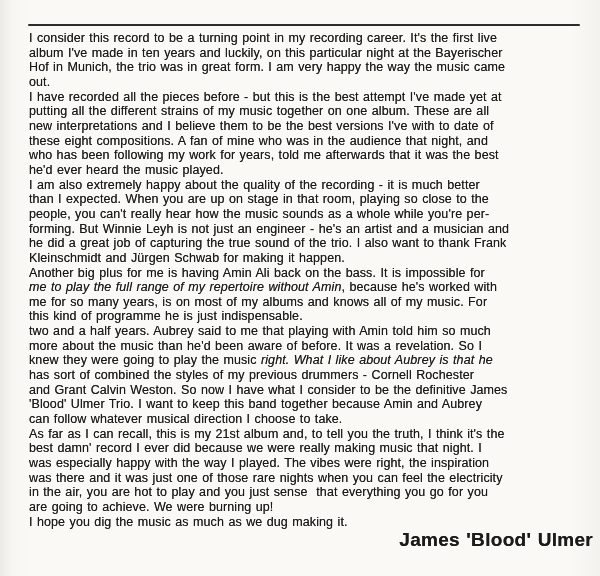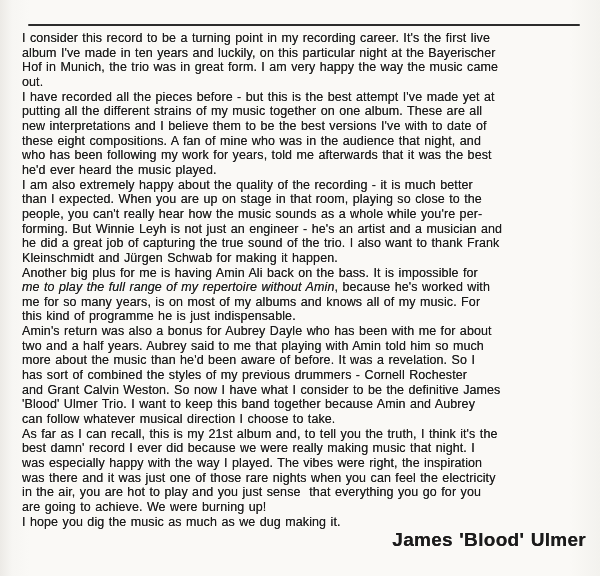--- a/index.html
+++ b/index.html
@@ -17,21 +17,21 @@
   }
   .rule {
     position: absolute;
     left: 28px; top: 24px;
     width: 552px; height: 2px;
     background: #2c2c2c;
     border-radius: 1px;
   }
   .text {
     position: absolute;
-    left: 22px; top: 31px;
+    left: 29px; top: 31px;
     width: 552px;
     font-size: 12.5px;
     line-height: 14.66px;
     letter-spacing: 0.1px;
     word-spacing: 0.8px;
     text-shadow: 0 0 0.6px rgba(30,30,30,0.75);
   }
   .para { margin: 0; }
   .line { white-space: pre; }
   .line em { }
@@ -74,23 +74,23 @@
         <div class="line"><span>he did a great job of capturing the true sound of the trio. I also want to thank Frank</span></div>
         <div class="line"><span>Kleinschmidt and Jürgen Schwab for making it happen.</span></div>
       </div>
       <div class="para">
         <div class="line"><span>Another big plus for me is having Amin Ali back on the bass. It is impossible for</span></div>
         <div class="line"><em>me to play the full range of my repertoire without Amin</em><span>, because he's worked with</span></div>
         <div class="line"><span>me for so many years, is on most of my albums and knows all of my music. For</span></div>
         <div class="line"><span>this kind of programme he is just indispensable.</span></div>
       </div>
       <div class="para">
-        <div class="line"><span>Amin's return was also a bonus for Aubrey Dayle who has been with me for about</span></div>
         <div class="line"><span>two and a half years. Aubrey said to me that playing with Amin told him so much</span></div>
         <div class="line"><span>more about the music than he'd been aware of before. It was a revelation. So I</span></div>
+        <div class="line"><span>knew they were going to play the music </span><em>right. What I like about Aubrey is that he</em></div>
         <div class="line"><span>has sort of combined the styles of my previous drummers - Cornell Rochester</span></div>
         <div class="line"><span>and Grant Calvin Weston. So now I have what I consider to be the definitive James</span></div>
         <div class="line"><span>'Blood' Ulmer Trio. I want to keep this band together because Amin and Aubrey</span></div>
         <div class="line"><span>can follow whatever musical direction I choose to take.</span></div>
       </div>
       <div class="para">
         <div class="line"><span>As far as I can recall, this is my 21st album and, to tell you the truth, I think it's the</span></div>
         <div class="line"><span>best damn' record I ever did because we were really making music that night. I</span></div>
         <div class="line"><span>was especially happy with the way I played. The vibes were right, the inspiration</span></div>
         <div class="line"><span>was there and it was just one of those rare nights when you can feel the electricity</span></div>

